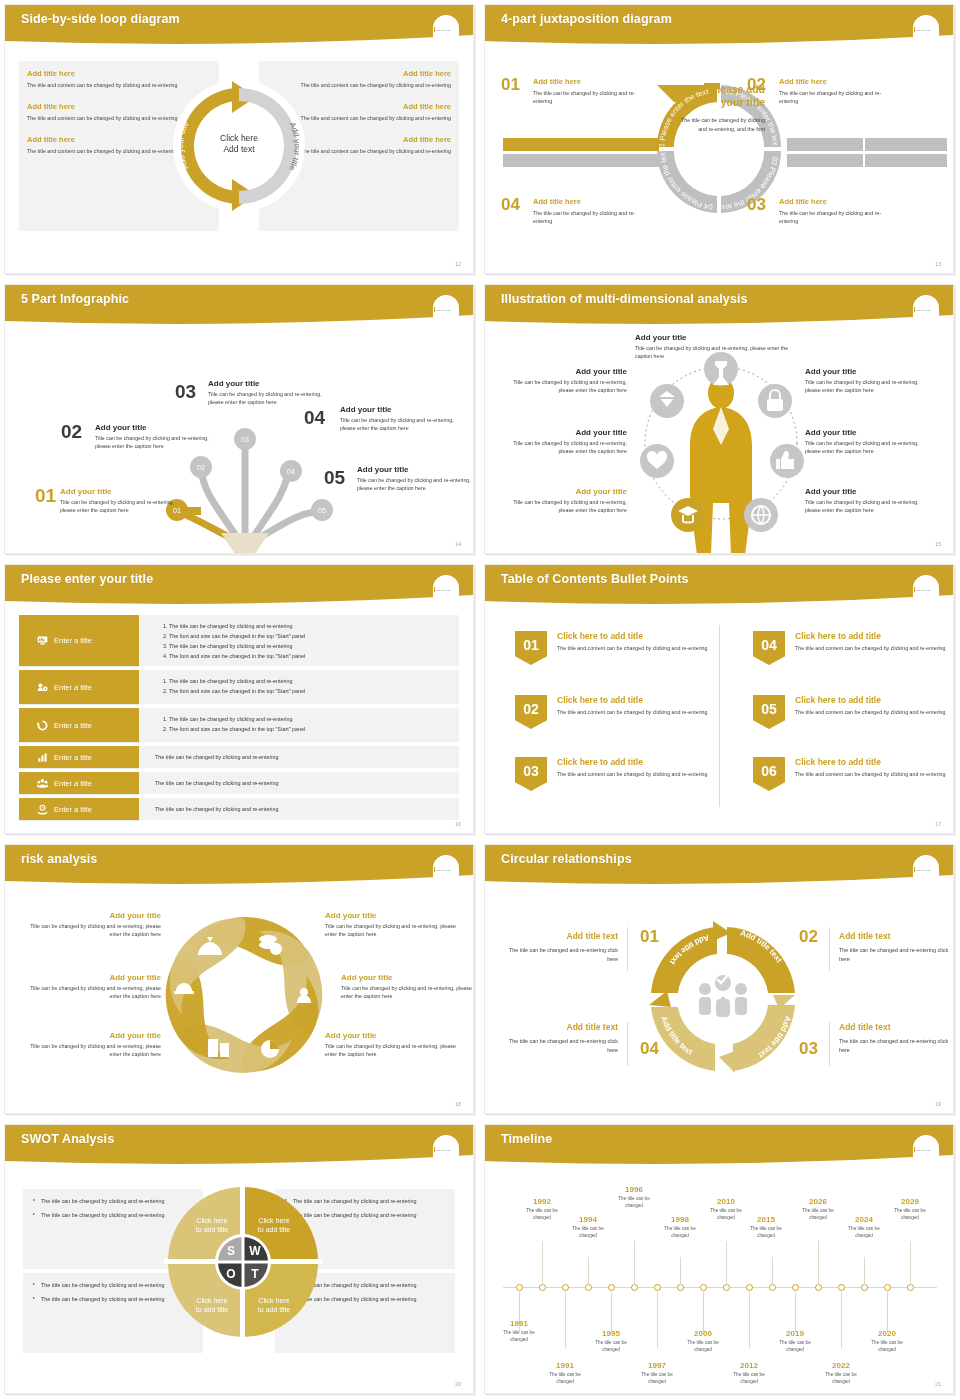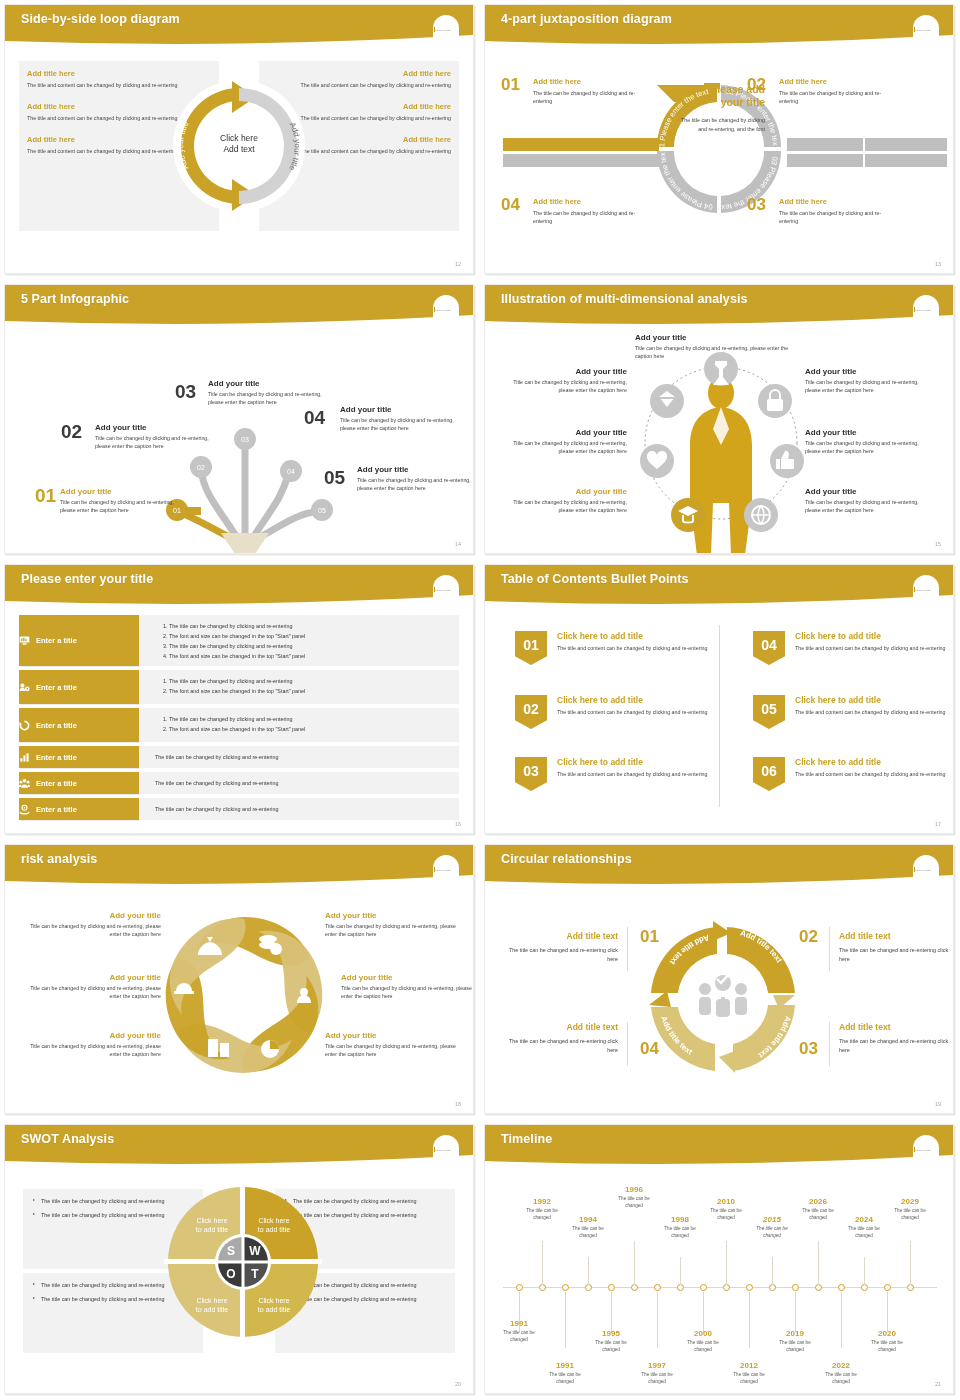--- a/index.html
+++ b/index.html
@@ -102,22 +102,22 @@
   
   .s4-b { position:absolute; width:128px; }
   .s4-b .h { font-size:8px; font-weight:bold; color:#2f2f2f; margin-bottom:2px; }
   .s4-b.act .h { color:#c9a227; }
   .s4-b .p { font-size:5.3px; line-height:1.6; color:#444; }
 
   
   .s5-row { position:absolute; left:14px; right:14px; display:flex; }
   .s5-tag {
     width:120px; background:#c9a227; color:#fff;
-    display:flex; align-items:center; gap:6px; 
-    font-size:7.5px; font-weight:bold;
+    display:flex; align-items:center; gap:6px; padding-left:18px;
+    font-size:7.5px; font-weight:normal;
     box-shadow:1px 1px 0 rgba(0,0,0,.08);
   }
   .s5-body { flex:1; background:#f2f2f2; padding:6px 0 6px 16px; }
   .s5-body ol { margin:0; padding-left:14px; }
   .s5-body li { font-size:5.4px; line-height:1.85; color:#3a3a3a; }
   .s5-body .single { font-size:5.4px; color:#3a3a3a; }
 
   
   .s6-item { position:absolute; width:200px; }
   .s6-shield { position:absolute; left:0; top:0; width:32px; height:34px;
@@ -991,21 +991,21 @@
             <div class="d">The title can be changed</div>
           </div>
         <div class="tl-ev" style="left:172px; top:46px;">
             <div class="y">1998</div>
             <div class="d">The title can be changed</div>
           </div>
         <div class="tl-ev" style="left:218px; top:28px;">
             <div class="y">2010</div>
             <div class="d">The title can be changed</div>
           </div>
-        <div class="tl-ev" style="left:264px; top:46px;font-style:italic;">
+        <div class="tl-ev" style="left:258px; top:46px;">
             <div class="y">2015</div>
             <div class="d">The title can be changed</div>
           </div>
         <div class="tl-ev" style="left:310px; top:28px;">
             <div class="y">2026</div>
             <div class="d">The title can be changed</div>
           </div>
         <div class="tl-ev" style="left:356px; top:46px;">
             <div class="y">2024</div>
             <div class="d">The title can be changed</div>

